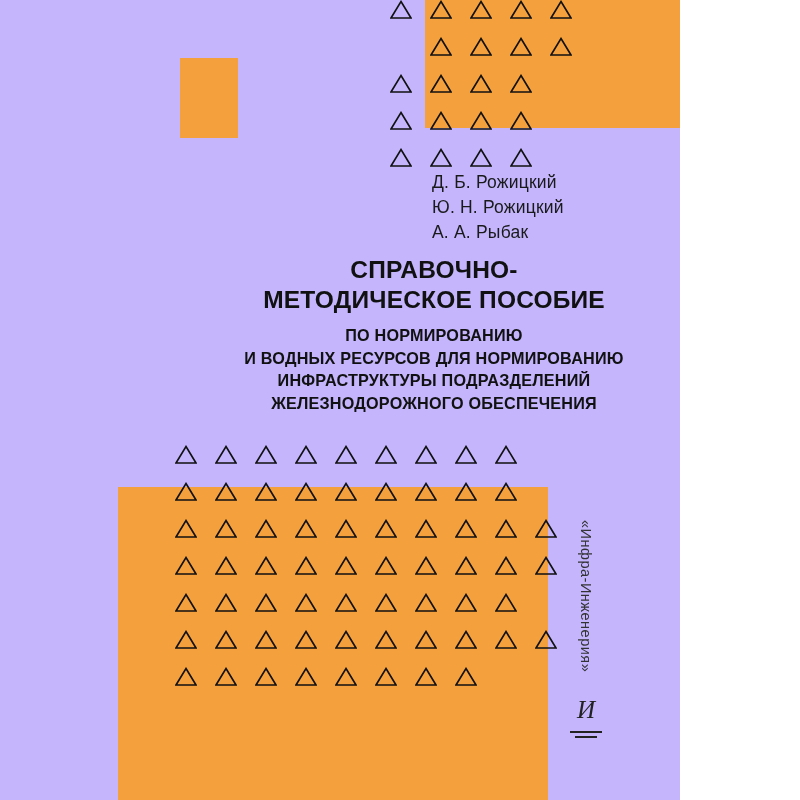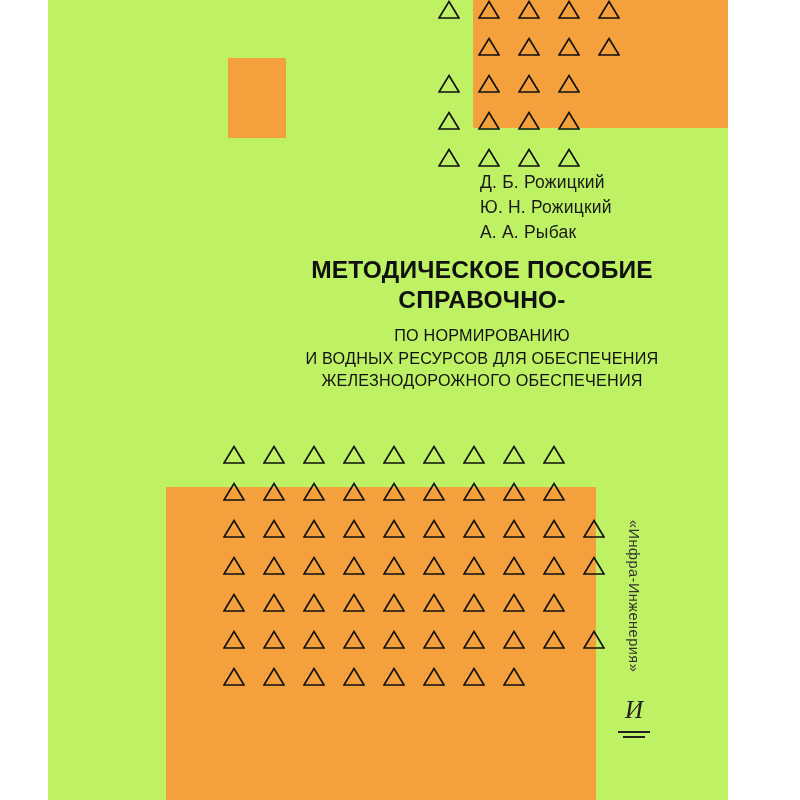--- a/index.html
+++ b/index.html
@@ -10,23 +10,22 @@
   body {
     width: 800px;
     height: 800px;
     font-family: "Liberation Sans", sans-serif;
     overflow: hidden;
   }
   .cover {
     position: relative;
     width: 680px;
     height: 800px;
-    background: #bef264;
+    background: #c4b5fd;
     overflow: hidden;
-    margin-left: 48px;
   }
 
   
   .blk {
     position: absolute;
     background: #f4a03c;
   }
   .blk-top-right {
     left: 425px;
     top: 0px;
@@ -111,21 +110,21 @@
     font-size: 24.5px;
     font-weight: bold;
     color: #111111;
     line-height: 30px;
     letter-spacing: 0.2px;
     padding-left: 68px;
   }
   .subtitle {
     margin-top: 9px;
     font-size: 16.2px;
-    font-weight: normal;
+    font-weight: bold;
     color: #111111;
     line-height: 22.5px;
     letter-spacing: 0.2px;
     padding-left: 68px;
   }
 
   
   .publisher {
     position: absolute;
     right: 74px;
@@ -630,25 +629,26 @@
       <div class="tri"></div>
     </div>
 
   <div class="authors">
     <div class="author-line">Д. Б. Рожицкий</div>
     <div class="author-line">Ю. Н. Рожицкий</div>
     <div class="author-line">А. А. Рыбак</div>
   </div>
 
   <div class="title-wrap">
+    <div class="title-main">СПРАВОЧНО-</div>
     <div class="title-main">МЕТОДИЧЕСКОЕ ПОСОБИЕ</div>
-    <div class="title-main">СПРАВОЧНО-</div>
     <div class="subtitle">
       <div>ПО НОРМИРОВАНИЮ</div>
-      <div>И ВОДНЫХ РЕСУРСОВ ДЛЯ ОБЕСПЕЧЕНИЯ</div>
+      <div>И ВОДНЫХ РЕСУРСОВ ДЛЯ НОРМИРОВАНИЮ</div>
+      <div>ИНФРАСТРУКТУРЫ ПОДРАЗДЕЛЕНИЙ</div>
       <div>ЖЕЛЕЗНОДОРОЖНОГО ОБЕСПЕЧЕНИЯ</div>
     </div>
   </div>
 
   <div class="publisher">
     <div class="publisher-name">«Инфра-Инженерия»</div>
     <div class="publisher-logo">
       <div class="lg-txt">И</div>
       <div class="lg-line"></div>
       <div class="lg-line2"></div>

